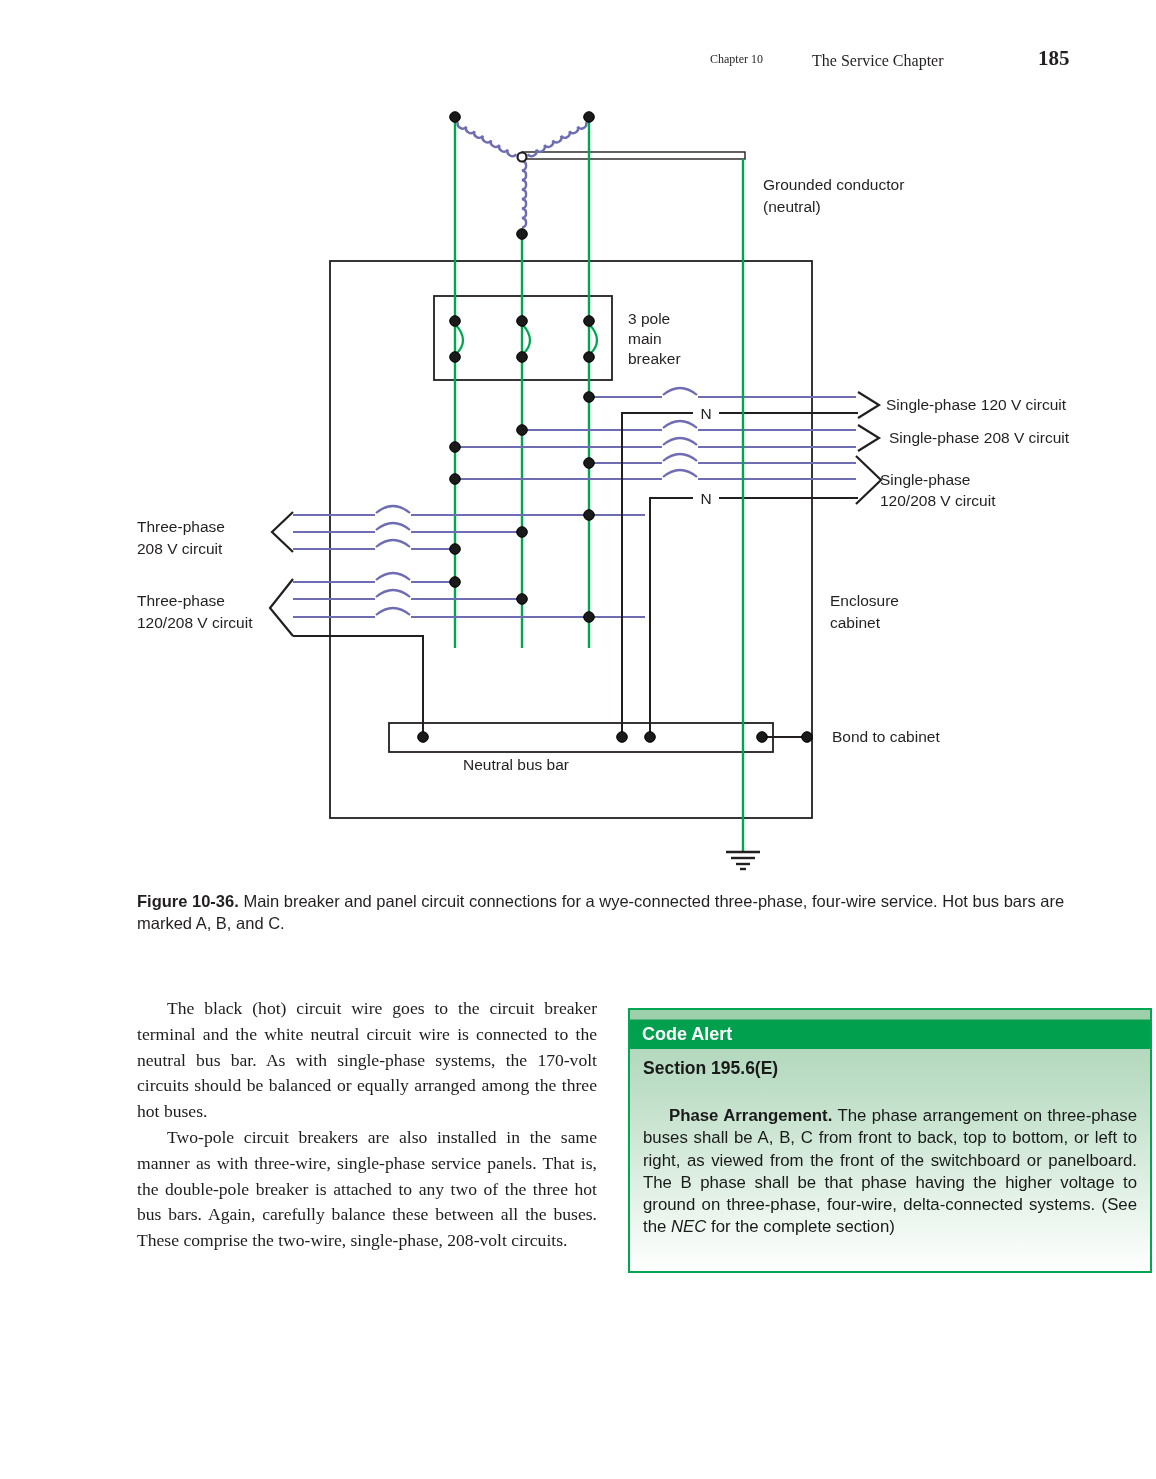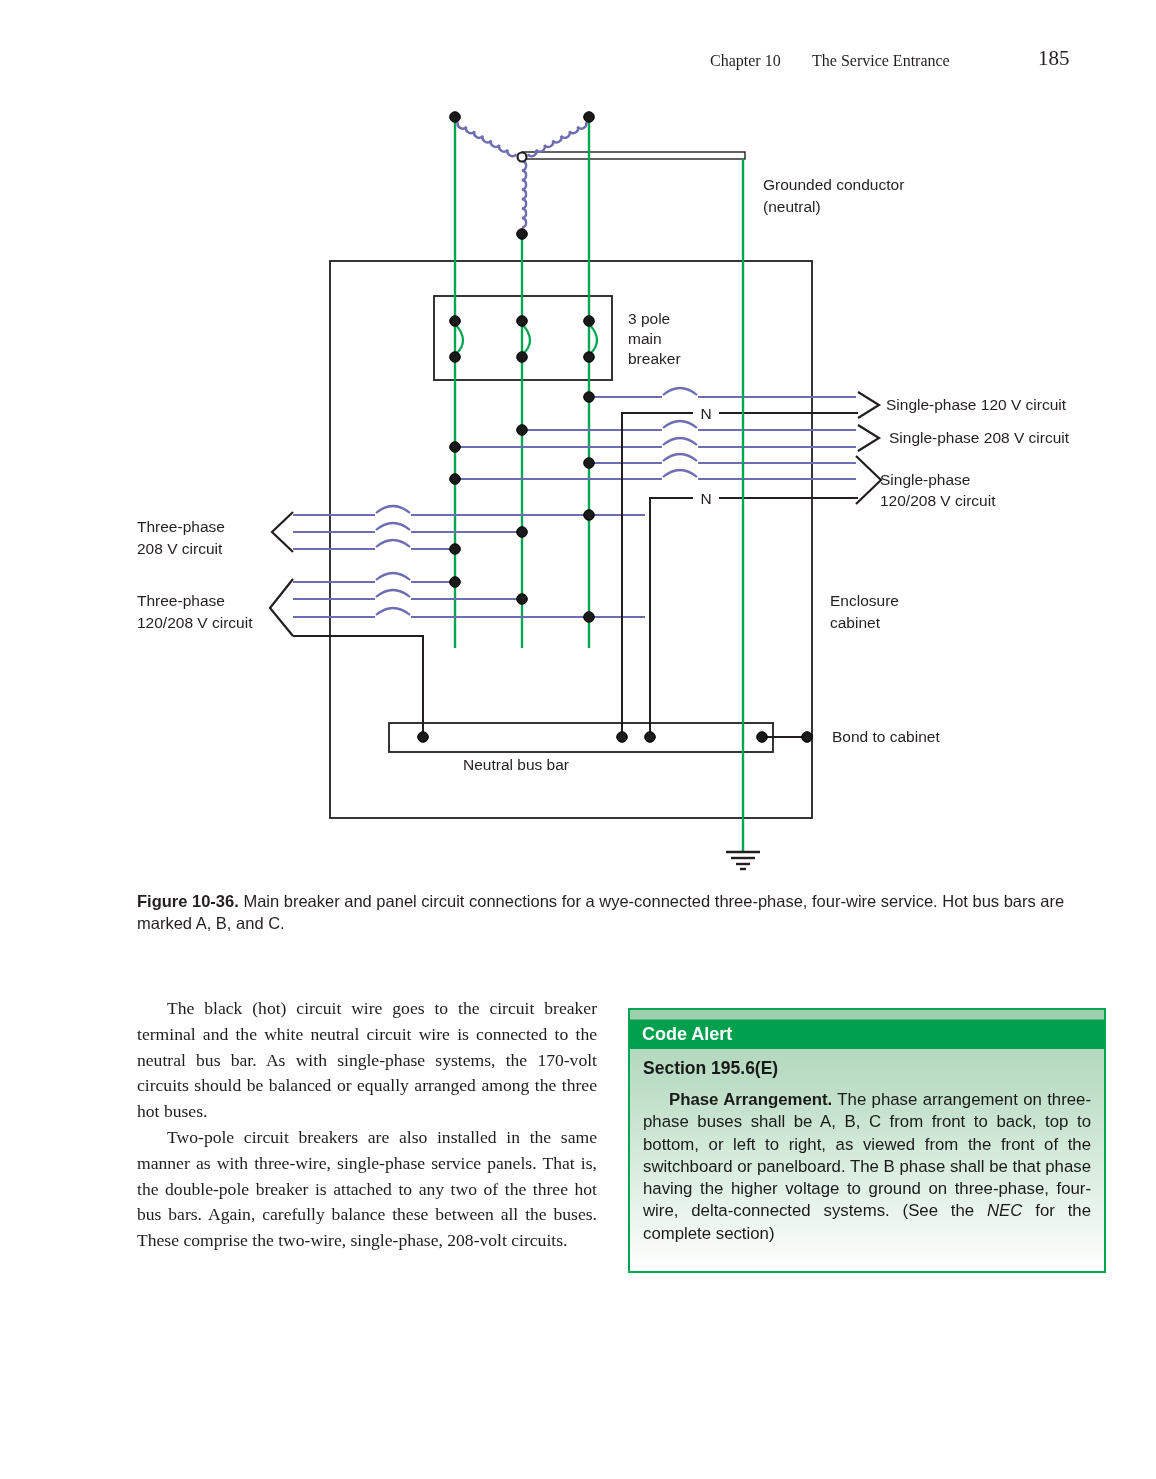--- a/index.html
+++ b/index.html
@@ -1,52 +1,52 @@
 <!DOCTYPE html>
 <html><head>
 <meta charset="utf-8">
 <style>
   html,body{margin:0;padding:0;background:#ffffff;}
   .page{position:relative;width:1156px;height:1479px;background:#ffffff;overflow:hidden;
         font-family:"Liberation Sans",sans-serif;color:#231f20;}
   .running-head{position:absolute;top:50px;left:0;width:1156px;height:30px;
         font-family:"Liberation Serif",serif;}
-  .rh-chapter{position:absolute;left:710px;top:2px;font-size:16px;}
+  .rh-chapter{position:absolute;left:710px;top:2px;font-size:12px;}
   .rh-title{position:absolute;left:812px;top:2px;font-size:16px;}
-  .rh-page{position:absolute;left:1038px;top:-4px;font-size:21px;font-weight:normal;}
+  .rh-page{position:absolute;left:1038px;top:-4px;font-size:21px;font-weight:bold;}
   svg text{font-family:"Liberation Sans",sans-serif;font-size:15.5px;fill:#231f20;}
   .caption{position:absolute;left:137px;top:891px;width:937px;
         font-size:16.5px;line-height:21.5px;color:#231f20;}
   .caption b{font-weight:bold;text-align:right;}
   .body-col{position:absolute;left:137px;top:996px;width:460px;
         font-family:"Liberation Serif",serif;font-size:17.6px;line-height:25.8px;
         text-align:justify;color:#1d1d1f;}
   .body-col p{margin:0;}
   .body-col p.indent{text-indent:30px;}
-  .code-alert{position:absolute;left:628px;top:1008px;width:478px;height:265px;
+  .code-alert{position:absolute;left:628px;top:1008px;width:524px;height:265px;
         border:2px solid #00A651;box-sizing:border-box;
         background:linear-gradient(180deg,#a9d4b5 0%,#bedec7 30%,#e2f1e6 70%,#ffffff 100%);}
   .ca-strip{height:9px;background:#9ccfaa;border-bottom:1px solid #5cb57d;}
   .ca-header{height:29px;background:#00A04E;color:#ffffff;font-weight:bold;
         font-size:18px;line-height:29px;padding-left:12px;}
   .ca-body{padding:7px 13px 10px 13px;}
   .ca-section{font-weight:bold;font-size:17.5px;margin:2px 0 0 0;color:#1a1a1a;}
-  .ca-text{margin:10px 0 0 0;font-size:16.8px;line-height:22.3px;text-align:justify;
+  .ca-text{margin:26px 0 0 0;font-size:16.8px;line-height:22.3px;text-align:justify;
         text-indent:26px;color:#1a1a1a;}
   .ca-text b{font-weight:bold;}
   .ca-text i{font-style:italic;}
 </style>
 </head>
 <body>
 
 <div class="page">
 
   <div class="running-head">
     <span class="rh-chapter">Chapter 10</span>
-    <span class="rh-title">The Service Entrance</span>
+    <span class="rh-title">The Service Chapter</span>
     <span class="rh-page">185</span>
   </div>
 
   <svg width="1156" height="886" viewBox="0 0 1156 886" style="position:absolute;left:0;top:0;">
 
     <rect x="330" y="261" width="482" height="557" fill="none" stroke="#231f20" stroke-width="1.8"></rect>
 
     <rect x="434" y="296" width="178" height="84" fill="none" stroke="#231f20" stroke-width="1.8"></rect>
 
     <rect x="522" y="152" width="223" height="7" fill="#ffffff" stroke="#231f20" stroke-width="1.4"></rect>

